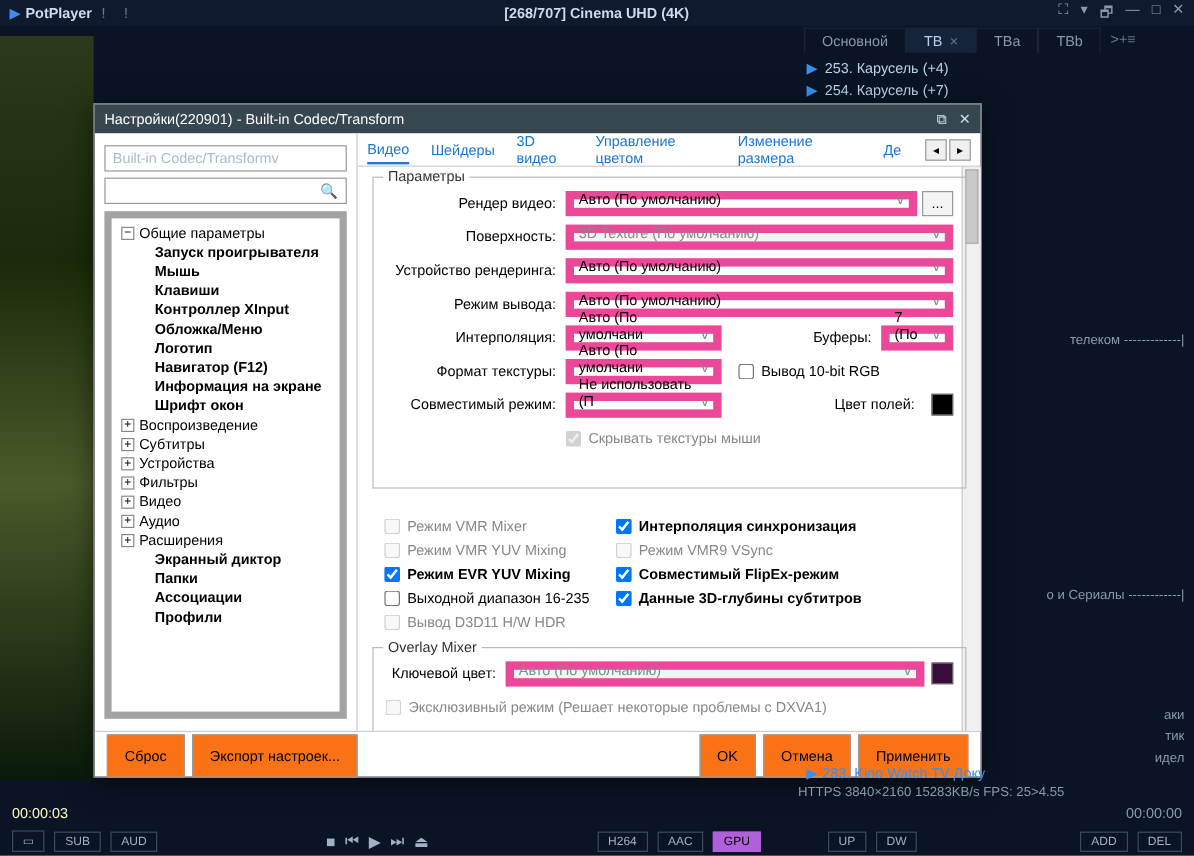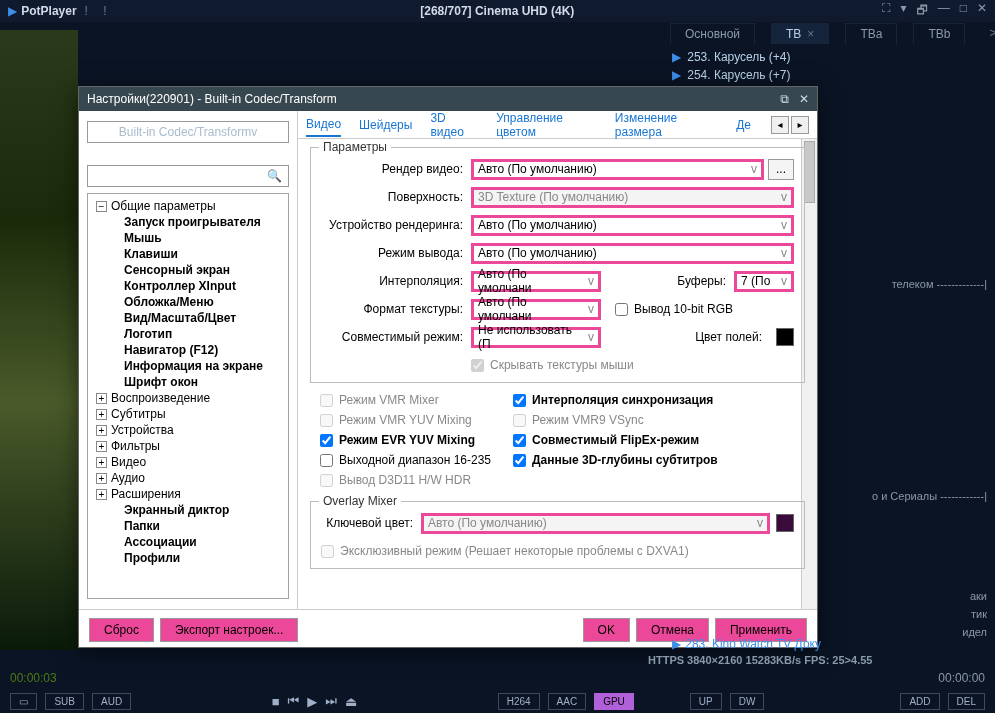--- a/index.html
+++ b/index.html
@@ -4,74 +4,74 @@
 <style>
 * { margin:0; padding:0; box-sizing:border-box; font-family:"Segoe UI",Tahoma,sans-serif; font-size:12px; }
 body { background:#0a1424; width:995px; height:713px; overflow:hidden; position:relative; color:#aabbcc; }
 .titlebar { height:22px; background:#0f1a2e; display:flex; align-items:center; padding:0 8px; }
 .titlebar .play-icon { color:#3d8ee8; margin-right:4px; }
 .titlebar .appname { color:#d0dae8; font-weight:600; margin-right:8px; }
 .titlebar .bangs { color:#6a7a90; letter-spacing:6px; }
 .titlebar .title { flex:1; text-align:center; color:#d0dae8; font-weight:600; }
 .titlebar .winbtns { display:flex; gap:10px; color:#8899aa; }
 .titlebar .winbtns span { cursor:pointer; }
-.tabbar { height:22px; background:#0a1424; display:flex; align-items:center; padding-left:670px; gap:16px; }
+.tabbar { height:22px; background:#0a1424; display:flex; align-items:center; padding-left:670px; gap:0; }
 .tab { padding:3px 14px; color:#8899aa; border:1px solid #1a2438; border-bottom:none; cursor:pointer; }
 .tab.active { background:#14243a; color:#b8d0e8; }
 .tab .x { margin-left:6px; color:#667788; }
 .tabbar .plus { margin-left:8px; color:#667788; cursor:pointer; }
 .playlist { position:absolute; top:48px; left:672px; right:6px; color:#b8d0e8; }
 .playlist-item { display:flex; align-items:center; padding:2px 0; cursor:pointer; }
 .playlist-item .pi { color:#3d8ee8; margin-right:6px; }
 .side-text { position:absolute; right:8px; color:#8899aa; font-size:11px; }
 .dialog { position:absolute; top:86px; left:78px; width:740px; height:562px; background:#fff; border:1px solid #666; box-shadow:0 4px 20px rgba(0,0,0,0.5); }
 .dialog-title { height:24px; background:#37474f; color:#fff; display:flex; align-items:center; padding:0 8px; }
 .dialog-title .spacer { flex:1; }
 .dialog-title .dbtn { margin-left:10px; cursor:pointer; color:#cde; }
 .dialog-body { display:flex; height:498px; }
 .left-panel { width:218px; padding:10px 8px; display:flex; flex-direction:column; }
-.category-select { width:100%; height:22px; border:1px solid #999; padding:0 6px; background:#fff; display:flex; align-items:center; justify-content:center; cursor:pointer; margin-bottom:22px; }
+.category-select { width:100%; height:22px; border:1px solid #999; padding:0 6px; background:#fff; display:flex; align-items:center; justify-content:flex-start; cursor:pointer; margin-bottom:5px; }
 .search-box { width:100%; height:22px; border:1px solid #999; padding:0 6px; display:flex; align-items:center; margin-bottom:6px; }
 .search-box input { border:none; outline:none; flex:1; background:transparent; }
-.tree { flex:1; border:1px solid #a3a3a3; overflow-y:auto; padding:4px 2px; color:#000; }
+.tree { flex:1; border:6px solid #a3a3a3; overflow-y:auto; padding:4px 2px; color:#000; }
 .tree-item { padding:1px 0 1px 0; white-space:nowrap; cursor:pointer; }
 .tree-item .tg { display:inline-block; width:11px; height:11px; border:1px solid #888; text-align:center; line-height:9px; font-size:10px; margin-right:4px; vertical-align:middle; cursor:pointer; }
 .tree-item.l1 { padding-left:6px; }
 .tree-item.l2 { padding-left:34px;font-weight:bold; }
 .right-panel { flex:1; border-left:1px solid #ccc; display:flex; flex-direction:column; }
 .tabs-row { height:28px; display:flex; align-items:center; padding:0 8px; gap:18px; border-bottom:1px solid #ccc; }
 .rtab { color:#1976d2; cursor:pointer; padding:4px 0; }
 .rtab.active { border-bottom:2px solid #1976d2; }
 .nav-arrows { margin-left:auto; display:flex; }
 .nav-arrows button { width:18px; height:18px; border:1px solid #999; background:#f0f0f0; cursor:pointer; font-size:10px; margin-left:2px; }
 .content { flex:1; overflow-y:auto; padding:8px 12px 8px 12px; color:#000; position:relative; }
-.fieldset { border:1px solid #bbb; padding:10px 10px 0 10px; margin-bottom:6px; position:relative; }
+.fieldset { border:1px solid #bbb; padding:10px 10px 24px 10px; margin-bottom:20px; position:relative; }
 .fieldset .legend { position:absolute; top:-8px; left:8px; background:#fff; padding:0 4px; color:#333; }
 .row { display:flex; align-items:center; margin-bottom:6px; min-height:22px; }
 .row .lbl { width:150px; text-align:right; padding-right:8px; color:#000; }
-.select { border:3px solid #ec4899; height:21px; padding:0 4px; display:flex; align-items:center; justify-content:space-between; background:#fff; cursor:pointer; }
+.select { border:7px solid #ec4899; height:21px; padding:0 4px; display:flex; align-items:flex-end; justify-content:space-between; background:#fff; cursor:pointer; }
 .select.disabled { color:#888; background:#f4f4f4; }
 .select .v { color:#888; margin-left:6px; }
 .btn-dots { width:26px; height:21px; border:1px solid #999; background:#f4f4f4; cursor:pointer; margin-left:4px; }
 .chk { display:flex; align-items:center; gap:6px; cursor:pointer; }
 .chk input { width:13px; height:13px; }
 .chk.disabled { color:#888; }
 .chk.bold { font-weight:600; }
 .swatch { width:18px; height:18px; border:1px solid #666; background:#000; cursor:pointer; margin-left:6px; }
 .swatch.purple { background:#3a0a3a; }
 .check-grid { display:flex; gap:22px; padding:4px 10px; }
 .check-col { display:flex; flex-direction:column; gap:6px; }
 .dialog-footer { height:40px; border-top:1px solid #ccc; display:flex; align-items:center; padding:0 10px; gap:6px; }
 .dialog-footer .spacer { flex:1; }
-.dbtn2 { height:24px; padding:0 14px; border:1px solid #999; background:#ec4899; cursor:pointer; }
+.dbtn2 { height:36px; padding:0 14px; border:1px solid #999; background:#f97316; cursor:pointer; }
 .status1 { position:absolute; bottom:62px; left:672px; right:8px; color:#3d8ee8; display:flex; align-items:center; }
 .status1 .pi { margin-right:4px; }
-.status2 { position:absolute; bottom:47px; left:648px; color:#8899aa; font-size:11px;font-weight:bold; }
+.status2 { position:absolute; bottom:47px; left:665px; color:#8899aa; font-size:11px; }
 .timebar { position:absolute; bottom:24px; left:0; right:0; height:22px; display:flex; align-items:center; padding:0 10px; color:#8899aa; font-size:11px; }
-.timebar .t1 { color:#4d7c0f; }
+.timebar .t1 { color:#fef9c3; }
 .timebar .spacer { flex:1; }
 .controls { position:absolute; bottom:0; left:0; right:0; height:24px; background:#0a1424; display:flex; align-items:center; padding:0 10px; gap:8px; color:#a0b0c8; }
 .cbtn { border:1px solid #3a4a60; padding:2px 8px; font-size:10px; color:#a0b0c8; cursor:pointer; background:transparent; }
 .cbtn.gpu { background:#b060d8; color:#000; border-color:#b060d8; }
 .cicon { color:#a0b0c8; cursor:pointer; font-size:13px; }
 .controls .spacer { flex:1; }
 .bg-image { position:absolute; top:30px; left:0; width:78px; height:620px; background:linear-gradient(180deg,#2a3a1a 0%,#1a2a0a 30%,#4a5a2a 60%,#0a1a0a 100%); }
 .scrollbar-stub { position:absolute; right:0; top:0; bottom:0; width:16px; background:#f0f0f0; border-left:1px solid #ccc; }
 .scrollbar-stub::before { content:''; position:absolute; top:2px; left:2px; right:2px; height:60px; background:#c8c8c8; border:1px solid #aaa; }
 </style>
@@ -135,24 +135,22 @@
         </div>
       <div class="search-box">
         <input style="">
         <span>🔍</span>
       </div>
       <div class="tree">
         <div class="tree-item l1"><span class="tg">−</span><span>Общие параметры</span></div>
         <div class="tree-item l2">Запуск проигрывателя</div>
         <div class="tree-item l2">Мышь</div>
         <div class="tree-item l2">Клавиши</div>
-        <div class="tree-item l2">Сенсорный экран</div>
         <div class="tree-item l2">Контроллер XInput</div>
         <div class="tree-item l2">Обложка/Меню</div>
-        <div class="tree-item l2">Вид/Масштаб/Цвет</div>
         <div class="tree-item l2">Логотип</div>
         <div class="tree-item l2">Навигатор (F12)</div>
         <div class="tree-item l2">Информация на экране</div>
         <div class="tree-item l2">Шрифт окон</div>
         <div class="tree-item l1"><span class="tg">+</span><span>Воспроизведение</span></div>
         <div class="tree-item l1"><span class="tg">+</span><span>Субтитры</span></div>
         <div class="tree-item l1"><span class="tg">+</span><span>Устройства</span></div>
         <div class="tree-item l1"><span class="tg">+</span><span>Фильтры</span></div>
         <div class="tree-item l1"><span class="tg">+</span><span>Видео</span></div>
         <div class="tree-item l1"><span class="tg">+</span><span>Аудио</span></div>

